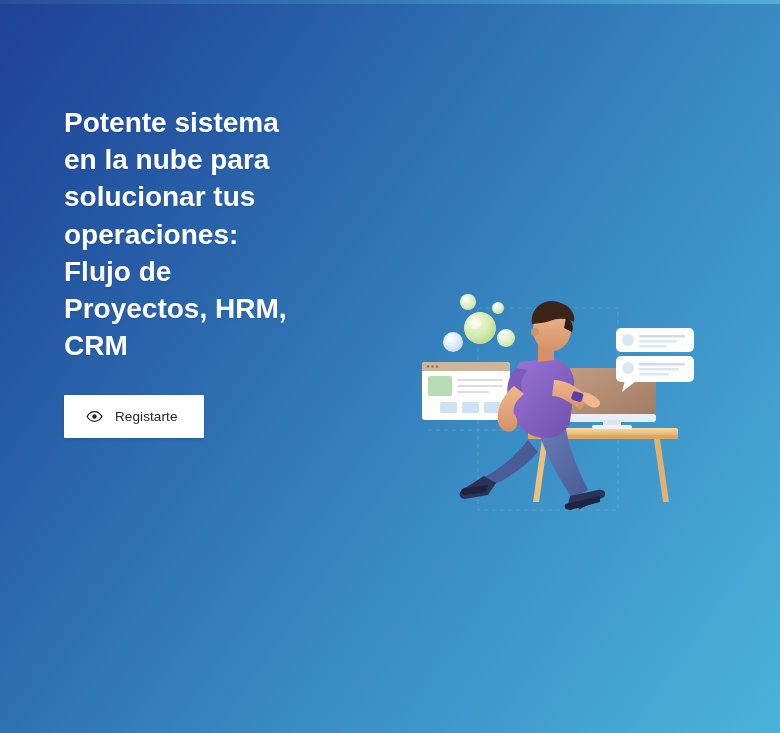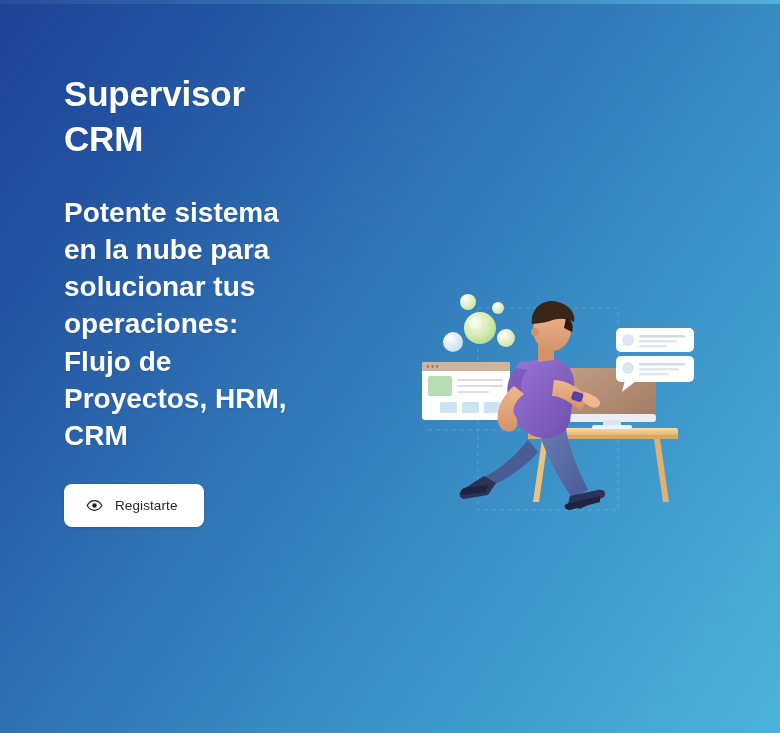--- a/index.html
+++ b/index.html
@@ -76,21 +76,21 @@
   }
 
   #register-button {
     margin-top: 30px;
     display: inline-flex;
     align-items: center;
     gap: 12px;
     padding: 13px 26px 13px 22px;
     background: #ffffff;
     border: none;
-    border-radius: 8px;
+    border-radius: 1px;
     box-shadow: 0 1px 3px rgba(0,0,0,.14);
     cursor: pointer;
     font-family: "Liberation Sans", sans-serif;
   }
 
   #register-button .btn-label {
     font-size: 13.5px;
     color: #23282d;
     letter-spacing: .1px;
     white-space: nowrap;
@@ -110,21 +110,20 @@
 </style>
 </head>
 <body>
 
 <div id="hero">
 
   <div id="top-edge"></div>
 
   <div id="copy">
 
-    <h1 id="page-title">Supervisor CRM</h1>
 
     <h2 id="subtitle">Potente sistema en la nube para solucionar tus operaciones: Flujo de Proyectos, HRM, CRM</h2>
 
 
     <button id="register-button">
       <span>
         <svg class="eye-icon" viewBox="0 0 24 24" fill="none" stroke="#1d1f23" stroke-width="1.7" stroke-linecap="round" stroke-linejoin="round">
           <path d="M1.6 12S5.4 5.2 12 5.2 22.4 12 22.4 12 18.6 18.8 12 18.8 1.6 12 1.6 12Z"></path>
           <circle cx="12" cy="12" r="3.1" fill="#1d1f23" stroke="none"></circle>
         </svg>

